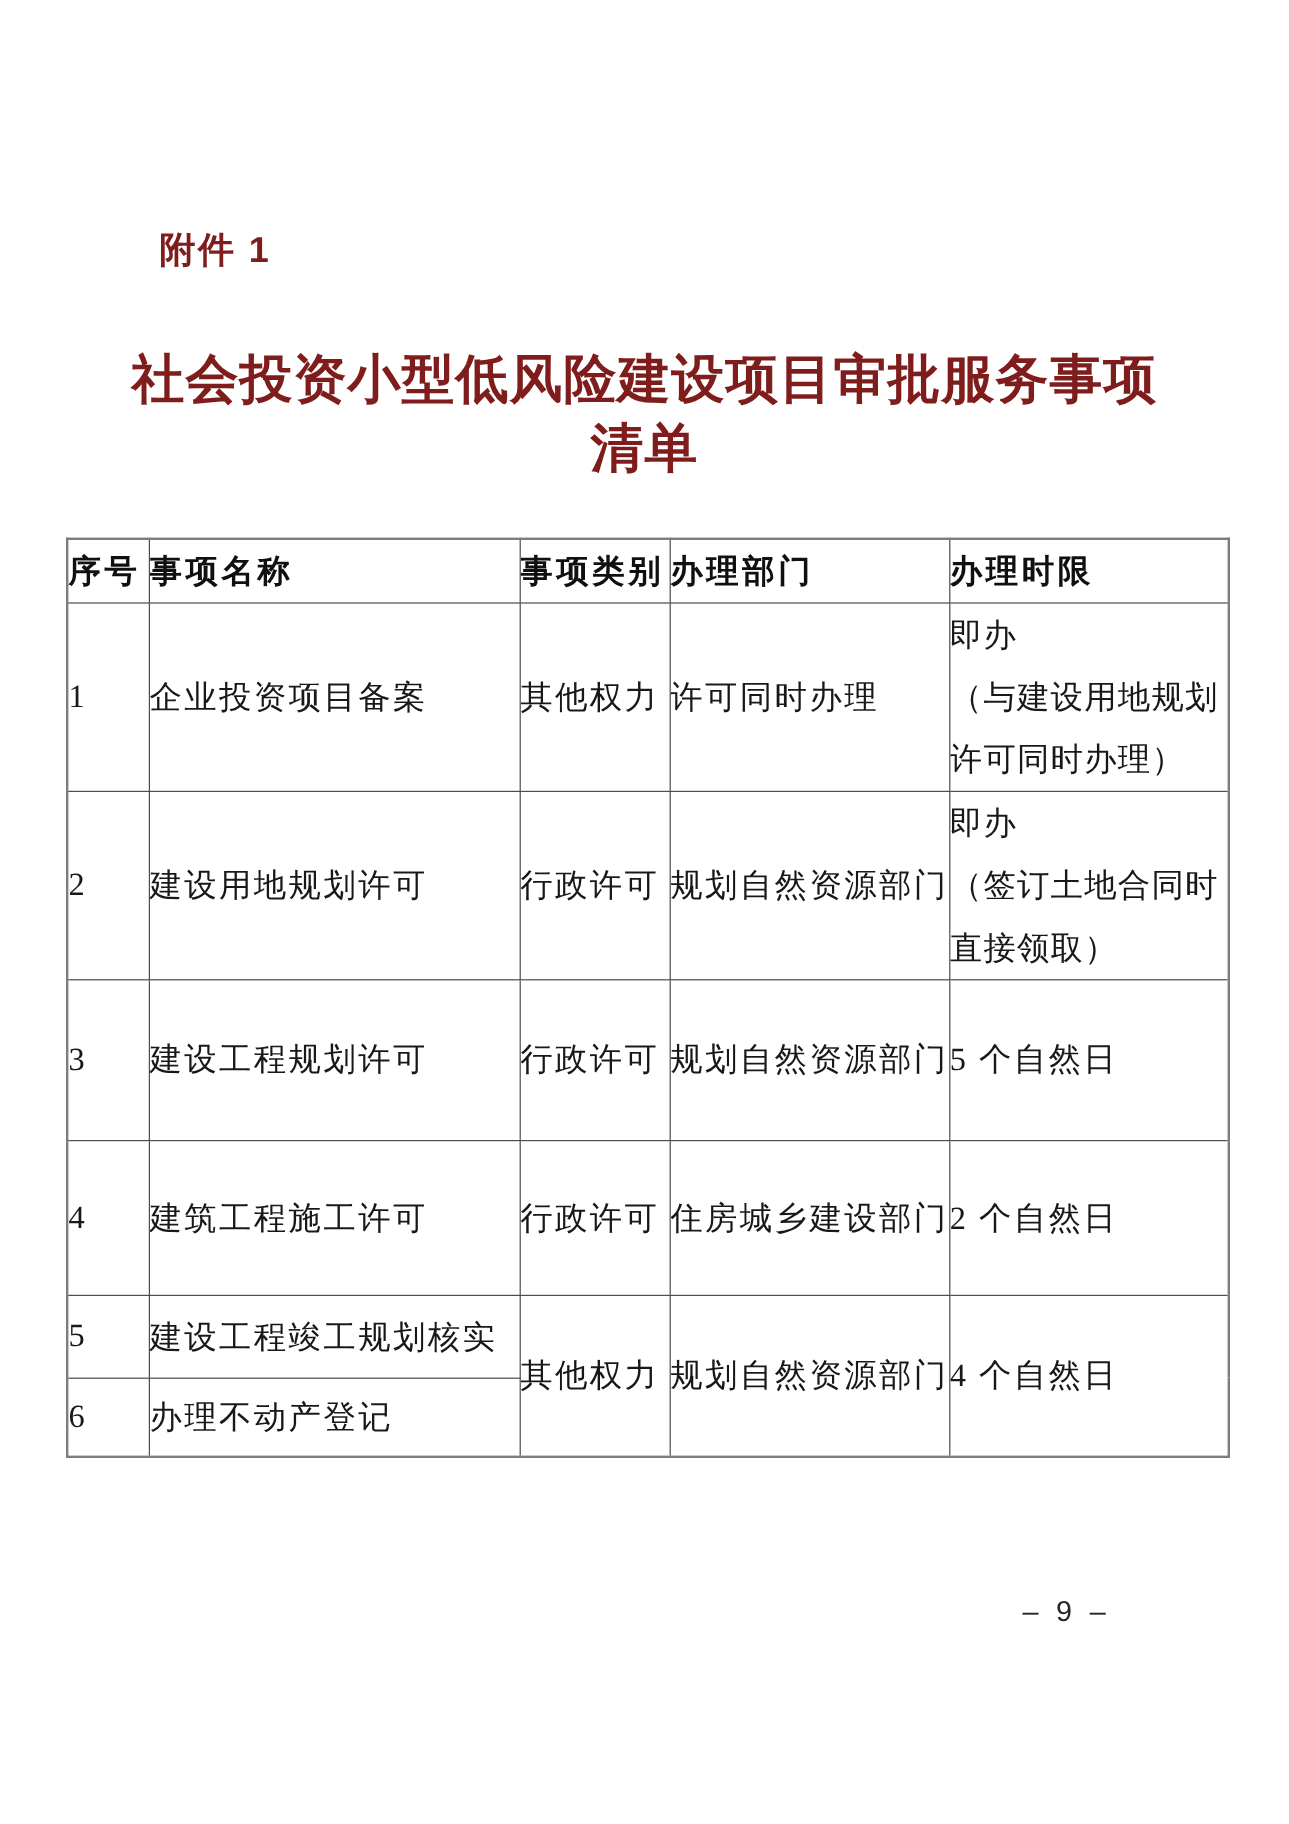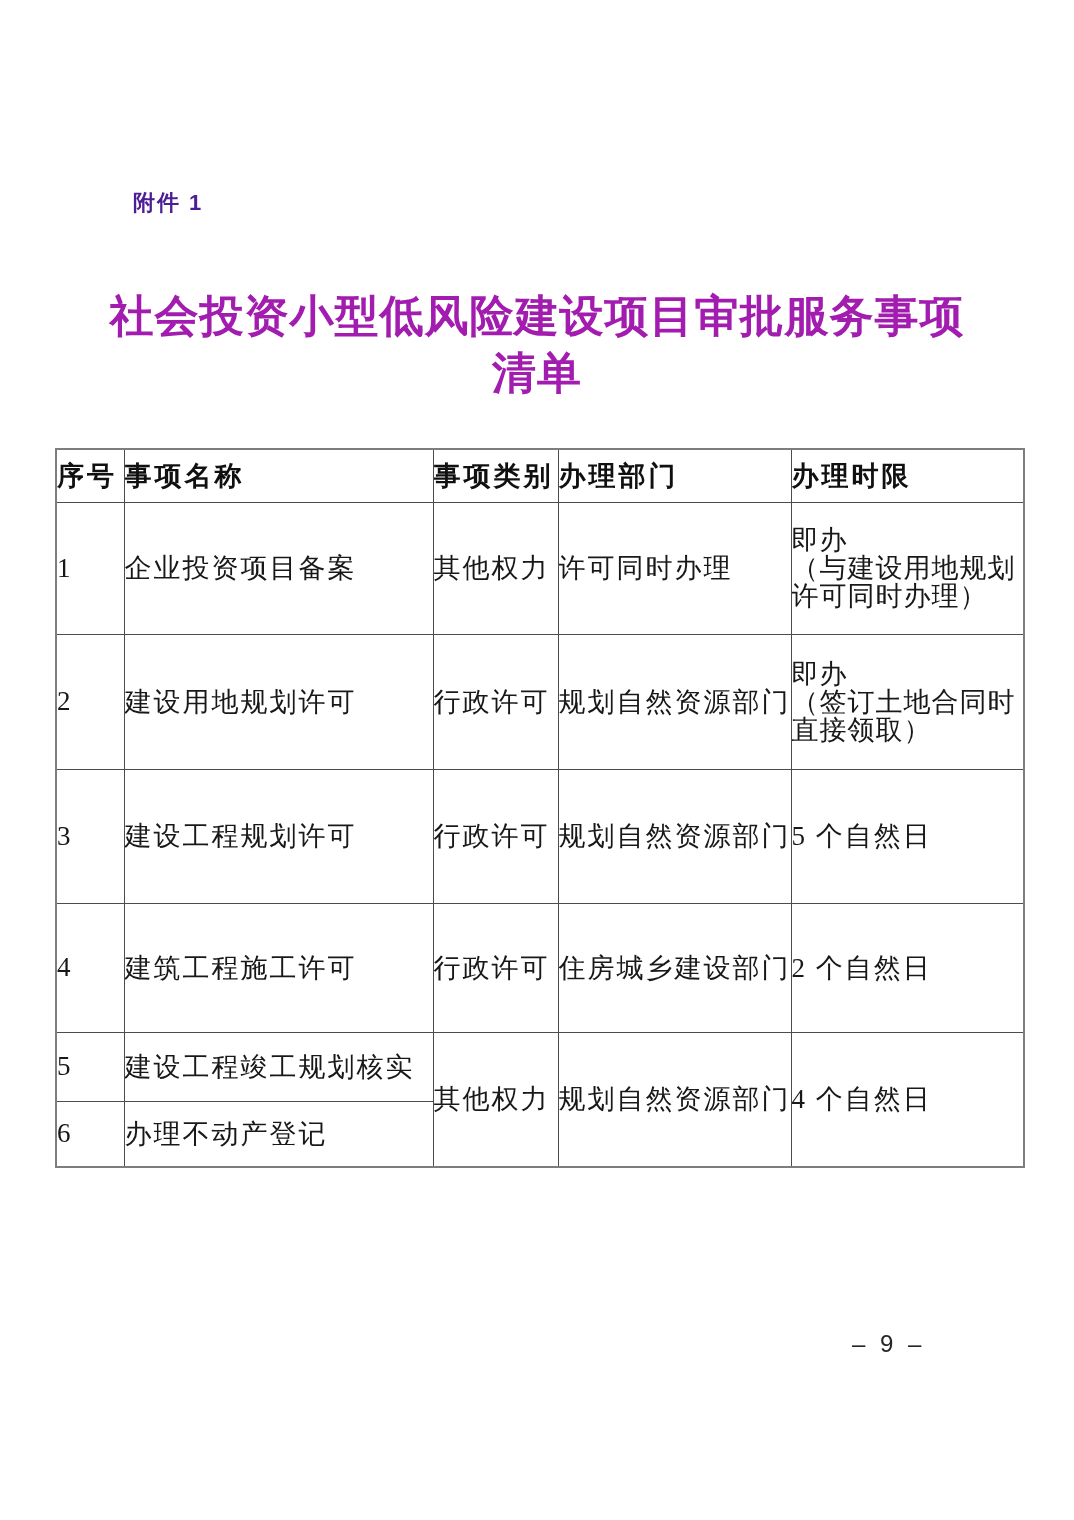--- a/index.html
+++ b/index.html
@@ -12,36 +12,36 @@
     overflow: hidden;
     font-family: "Liberation Serif", "DejaVu Serif", serif;
     color: #141414;
   }
   .attachment-label {
     position: absolute;
     left: 133px;
     top: 188px;
     font-family: "Liberation Sans", "DejaVu Sans", sans-serif;
     font-weight: bold;
-    font-size: 22px;
+    font-size: 30px;
     letter-spacing: 2px;
-    color: #4c1d95;
+    color: #7f1d1d;
   }
   .doc-title {
     position: absolute;
     left: 0;
     top: 288px;
     width: 1074px;
     text-align: center;
     font-family: "Liberation Serif", "DejaVu Serif", serif;
     font-weight: bold;
     font-size: 44px;
     line-height: 57px;
     letter-spacing: 1px;
-    color: #a21caf;
+    color: #7f1d1d;
   }
   table.items-table {
     position: absolute;
     left: 55px;
     top: 448px;
     width: 968px;
     border-collapse: collapse;
     table-layout: fixed;
     border: 2px solid #7d7d7d;
   }
@@ -67,21 +67,21 @@
     color: #181818;
   }
   tr.row-1 { height: 132px; }
   tr.row-2 { height: 135px; }
   tr.row-3 { height: 134px; }
   tr.row-4 { height: 129px; }
   tr.row-5 { height: 69px; }
   tr.row-6 { height: 66px; }
   td.cell-multiline {
     white-space: pre-line;
-    line-height: 28px;
+    line-height: 52px;
     letter-spacing: 1px;
     margin-top: 15px;
   }
   .page-number {
     position: absolute;
     left: 852px;
     top: 1330px;
     width: 140px;
     font-family: "Liberation Sans", "DejaVu Sans", sans-serif;
     font-size: 24px;

